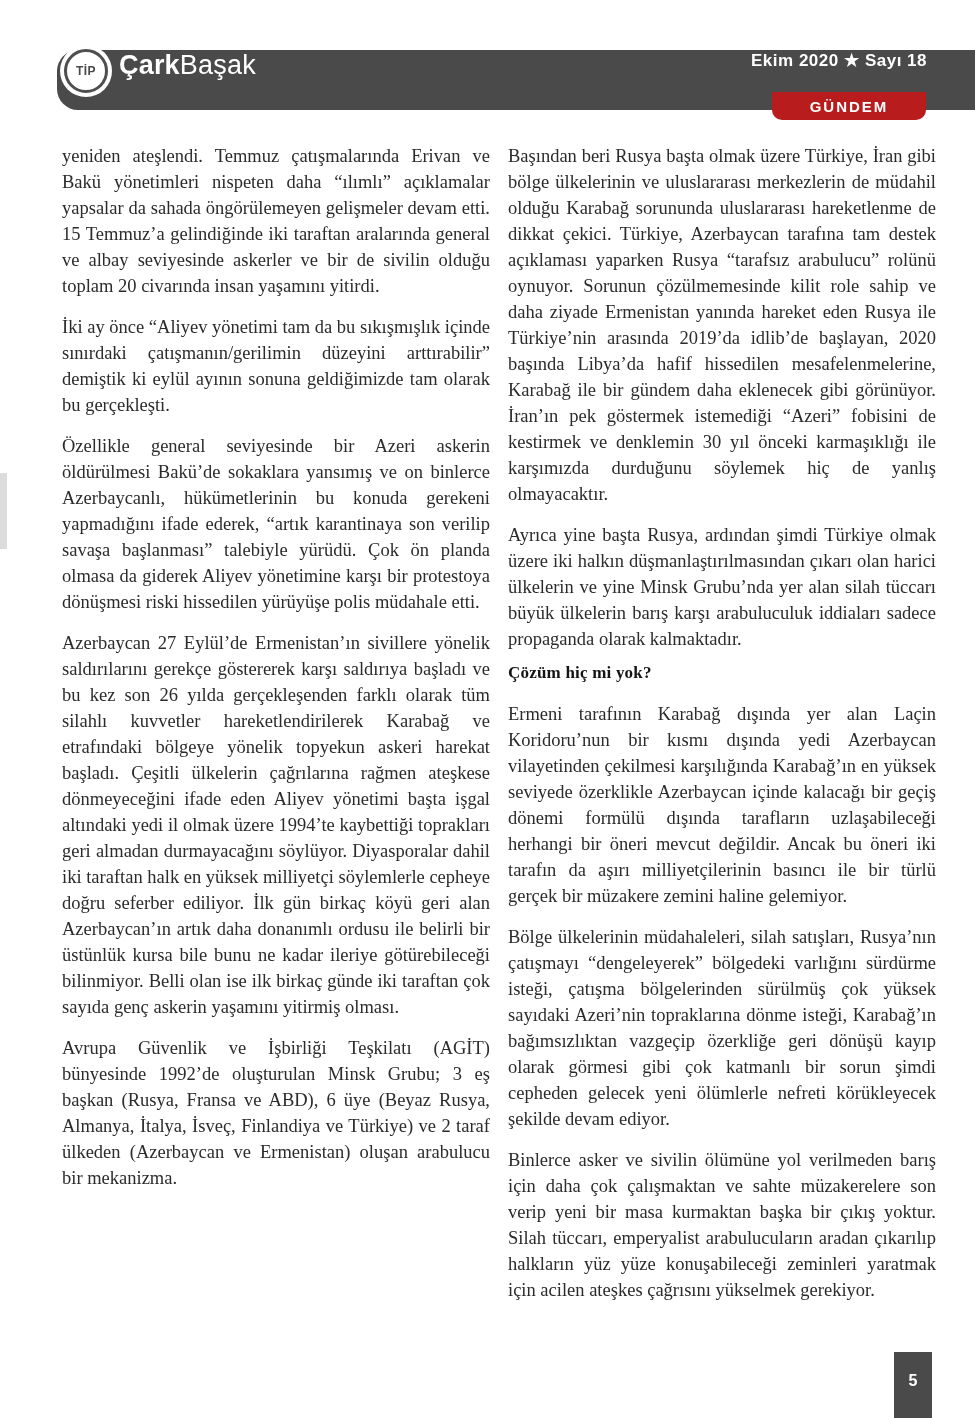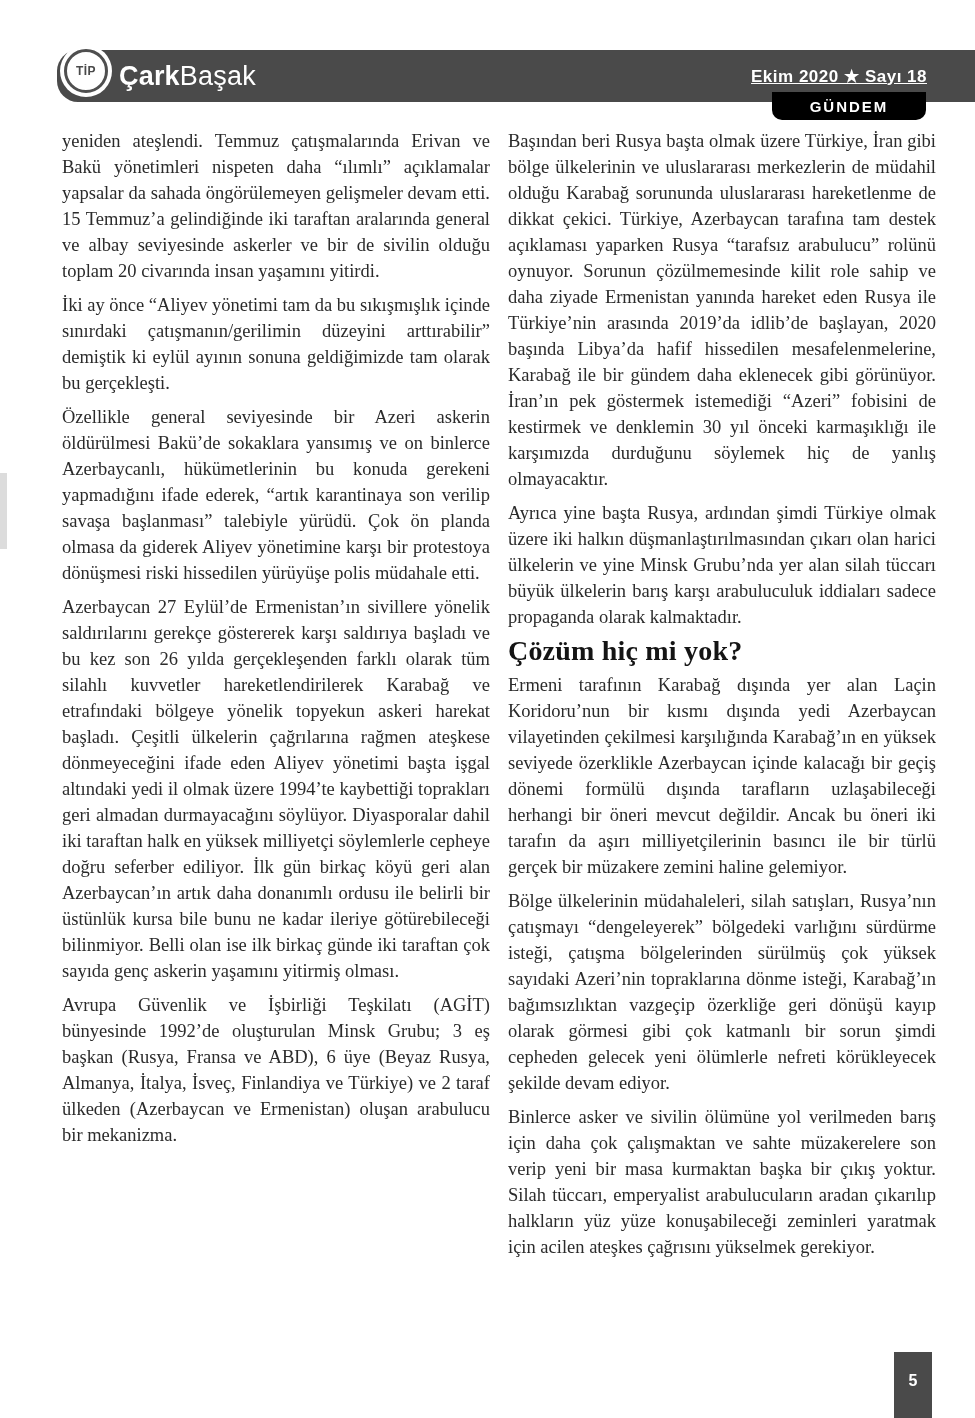--- a/index.html
+++ b/index.html
@@ -13,77 +13,76 @@
   .page{position:absolute;inset:0;}
 
   
   .stripe{
     position:absolute;left:0;top:473px;width:7px;height:76px;
     background:#dcdcdc;
   }
 
   
   .masthead-bar{
-    position:absolute;left:57px;top:50px;right:0;height:52px;
+    position:absolute;left:57px;top:50px;right:0;height:60px;
     background:#4a4a4a;
     border-radius:21px 0 0 21px;
-    display:flex;align-items:center;
+    display:flex;
   }
   .brand{
     margin-left:62px;
     font-family:"Liberation Sans", sans-serif;
     font-size:27px;color:#ffffff;letter-spacing:0.2px;
     white-space:nowrap;
   }
   .brand b{font-weight:700;}
   .brand .light{font-weight:400;}
   .issue{
     margin-left:auto;margin-right:48px;
     font-family:"Liberation Sans", sans-serif;
     font-size:17px;font-weight:600;color:#ffffff;letter-spacing:0.5px;
     white-space:nowrap;
-    text-decoration:underline;
   }
   .logo{
     position:absolute;left:62px;top:47px;width:48px;height:48px;
     background:#ffffff;border-radius:50%;
     display:flex;align-items:center;justify-content:center;
     box-shadow:0 0 0 2px #ffffff;
   }
   .logo-ring{
     width:38px;height:38px;border-radius:50%;
     border:3px solid #4f4f4f;
     display:flex;align-items:center;justify-content:center;
     font-family:"Liberation Sans", sans-serif;
     font-weight:700;font-size:12px;color:#4a4a4a;
     letter-spacing:0.5px;
   }
   .badge{
     position:absolute;left:772px;top:92px;width:154px;height:28px;
-    background:#000000;color:#ffffff;
+    background:#b91c1c;color:#ffffff;
     border-radius:0 0 10px 10px;
     display:flex;align-items:center;justify-content:center;
     font-family:"Liberation Sans", sans-serif;
     font-weight:700;font-size:15px;letter-spacing:2px;
   }
 
   
   .content{
     position:absolute;left:62px;top:128px;width:874px;
     display:flex;gap:18px;
   }
   .col{
     width:428px;
     text-align:justify;
     font-size:18.5px;line-height:26px;color:#2b2b2b;
     overflow-wrap:break-word;
   }
-  .col p{margin:0 0 8px 0;}
+  .col p{margin:15px 0 8px 0;}
   .col h2{
-    font-size:28px;line-height:26px;
+    font-size:17px;line-height:26px;
     margin:6px 0 8px 0;
     color:#141414;font-weight:700;text-align:left;
     letter-spacing:0.2px;
   }
 
   
   .page-tab{
     position:absolute;left:894px;top:1352px;width:38px;height:66px;
     background:#4a4a4a;color:#ffffff;
     display:flex;justify-content:center;align-items:flex-start;

